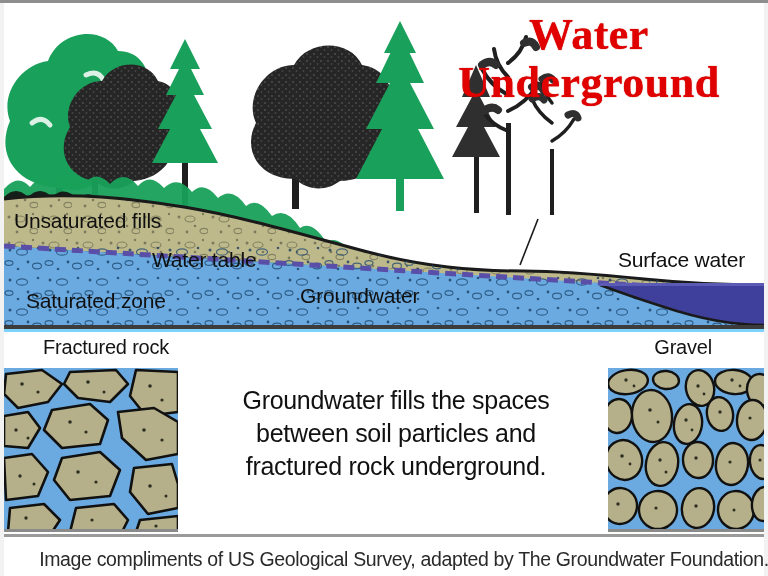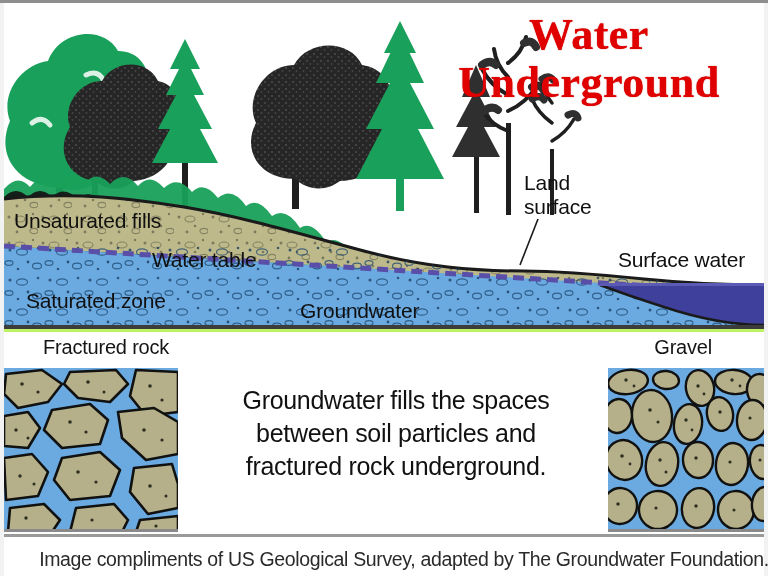--- a/index.html
+++ b/index.html
@@ -28,21 +28,21 @@
   .right-rule {
     position: absolute; right: 0; top: 0; width: 4px; height: 576px;
     background: #f2f2f2;
   }
 
   
   #cross-section {
     position: absolute;
     left: 4px; top: 3px;
     width: 760px; height: 414px;
-    background: #bef264;
+    background: #7dd3fc;
     overflow: hidden;
   }
   #cross-section .panel-bottom-rule {
     position: absolute; left: 0; bottom: 0; width: 100%; height: 3px;
     background: #4a4a4a;
   }
 
   .title {
     position: absolute;
     right: 10px; top: 8px;
@@ -285,24 +285,22 @@
       <div>Water</div>
       <div>Underground</div>
     </div>
 
     <div class="label" style="left:10px; top:206px;">Unsaturated fills</div>
 
     <div class="label" style="left:22px; top:286px;">Saturated zone</div>
 
     <div class="label" style="left:148px; top:245px;">Water table</div>
 
-    <div class="label" style="left:296px; top:296px;">Groundwater</div>
-
-    <div class="label" style="left:520px; top:168px; text-align:left;">Land
-surface</div>
+    <div class="label" style="left:296px; top:281px;">Groundwater</div>
+
 
     <div class="label" style="left:614px; top:245px;">Surface water</div>
 
     <svg style="position:absolute; left:0; top:0;" width="760" height="326">
       <path d="M534,216 L516,262" fill="none" stroke="#1a1a1a" stroke-width="1.6"></path>
     </svg>
 
     <div class="panel-bottom-rule"></div>
   </div>
 

